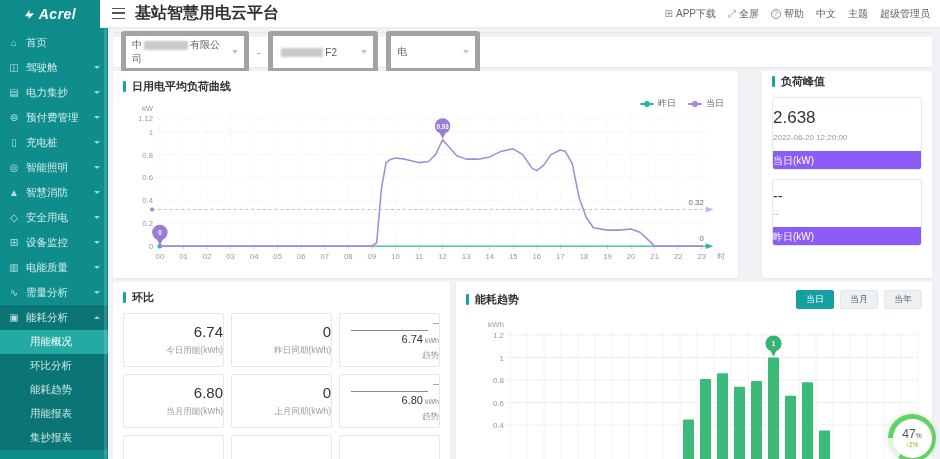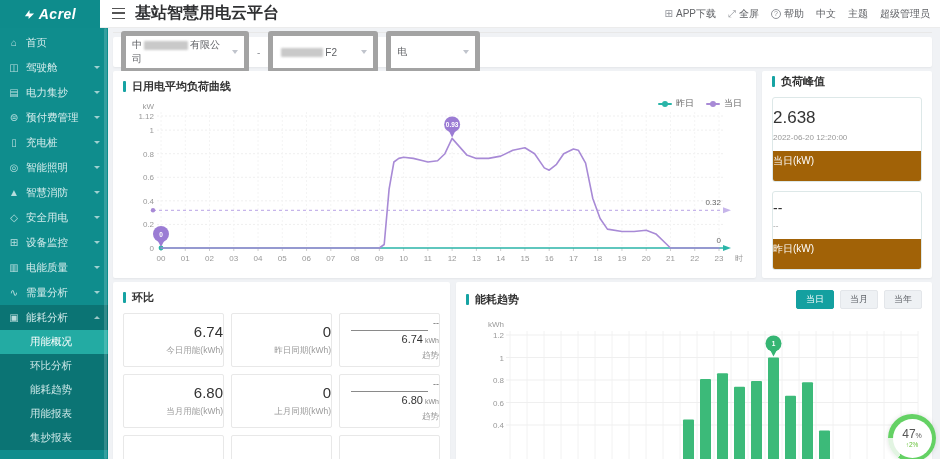--- a/index.html
+++ b/index.html
@@ -49,34 +49,34 @@
   .panel{background:#fff;border-radius:2px;box-shadow:0 1px 2px rgba(0,0,0,.05)}
   .filter-panel{display:flex;align-items:center;gap:8px;padding:4px 8px;height:30px;box-sizing:border-box}
   .select{height:22px;border:5px solid #a3a3a3;border-radius:3px;display:flex;align-items:center;padding:16px 6px;
           font-size:10px;color:#606266;justify-content:space-between;cursor:pointer;background:#fff;box-sizing:border-box}
   .sel-company{width:128px}.sel-station{width:110px}.sel-energy{width:94px}
   .sel-caret{width:0;height:0;border-left:3.5px solid transparent;border-right:3.5px solid transparent;
              border-top:4px solid #c0c4cc;margin-left:4px}
   .masked{display:inline-block;height:9px;background:#c9c9c9;filter:blur(1.2px);border-radius:1px;vertical-align:middle;margin:0 2px}
   .masked.w44{width:44px}.masked.w42{width:42px}
   .dash{color:#909399;font-size:10px}
-  .row1{display:flex;gap:6px;height:207px}
+  .row1{display:flex;gap:24px;height:207px}
   .chart-panel{flex:1;position:relative;padding:8px 10px;box-sizing:border-box}
   .section-title{font-size:11px;font-weight:bold;color:#333;display:flex;align-items:center}
   .section-title::before{content:"";width:3px;height:11px;background:#16A3A3;margin-right:6px;border-radius:1px}
   .legend{position:absolute;right:14px;top:26px;display:flex;gap:12px;align-items:center}
   .legend-item{display:flex;align-items:center;gap:4px;font-size:9px;color:#666;cursor:pointer}
   .legend-line{width:14px;height:2px;border-radius:1px;position:relative}
   .legend-dot{position:absolute;left:4px;top:-2px;width:6px;height:6px;border-radius:50%;background:inherit}
   .peak-panel{width:170px;padding:3px 10px;box-sizing:border-box;flex-shrink:0}
   .peak-cards{margin-top:8px;display:flex;flex-direction:column;gap:9px}
   .peak-card{border:1px solid #dde8e8;border-radius:3px;text-align:left;overflow:hidden}
   .peak-value{font-size:17px;color:#333;margin-top:10px}
   .peak-time{font-size:8px;color:#999;margin:5px 0 9px}
-  .peak-footer{background:#a16207;color:#fff;font-size:10px;height:30px;line-height:20px}
+  .peak-footer{background:#8b5cf6;color:#fff;font-size:10px;height:18px;line-height:20px}
   .peak-card.c1 .peak-value{font-size:14px;margin-top:8px}
   .row2{display:flex;gap:6px;flex:1}
   .huanbi-panel{width:337px;padding:8px 10px;box-sizing:border-box;flex-shrink:0}
   .hb-grid{margin-top:8px;display:grid;grid-template-columns:repeat(3,1fr);gap:7px}
   .hb-card{border:1px solid #e8e8e8;border-radius:2px;height:52px;display:flex;flex-direction:column;
            align-items:flex-end;justify-content:center;text-align:center}
   .hb-value{font-size:15px;color:#333}
   .hb-label{font-size:8.5px;color:#9a9a9a;margin-top:5px}
   .hb-num{font-size:9px;color:#666}
   .hb-line{width:78%;height:1px;background:#8a8a8a;margin:2px auto}

